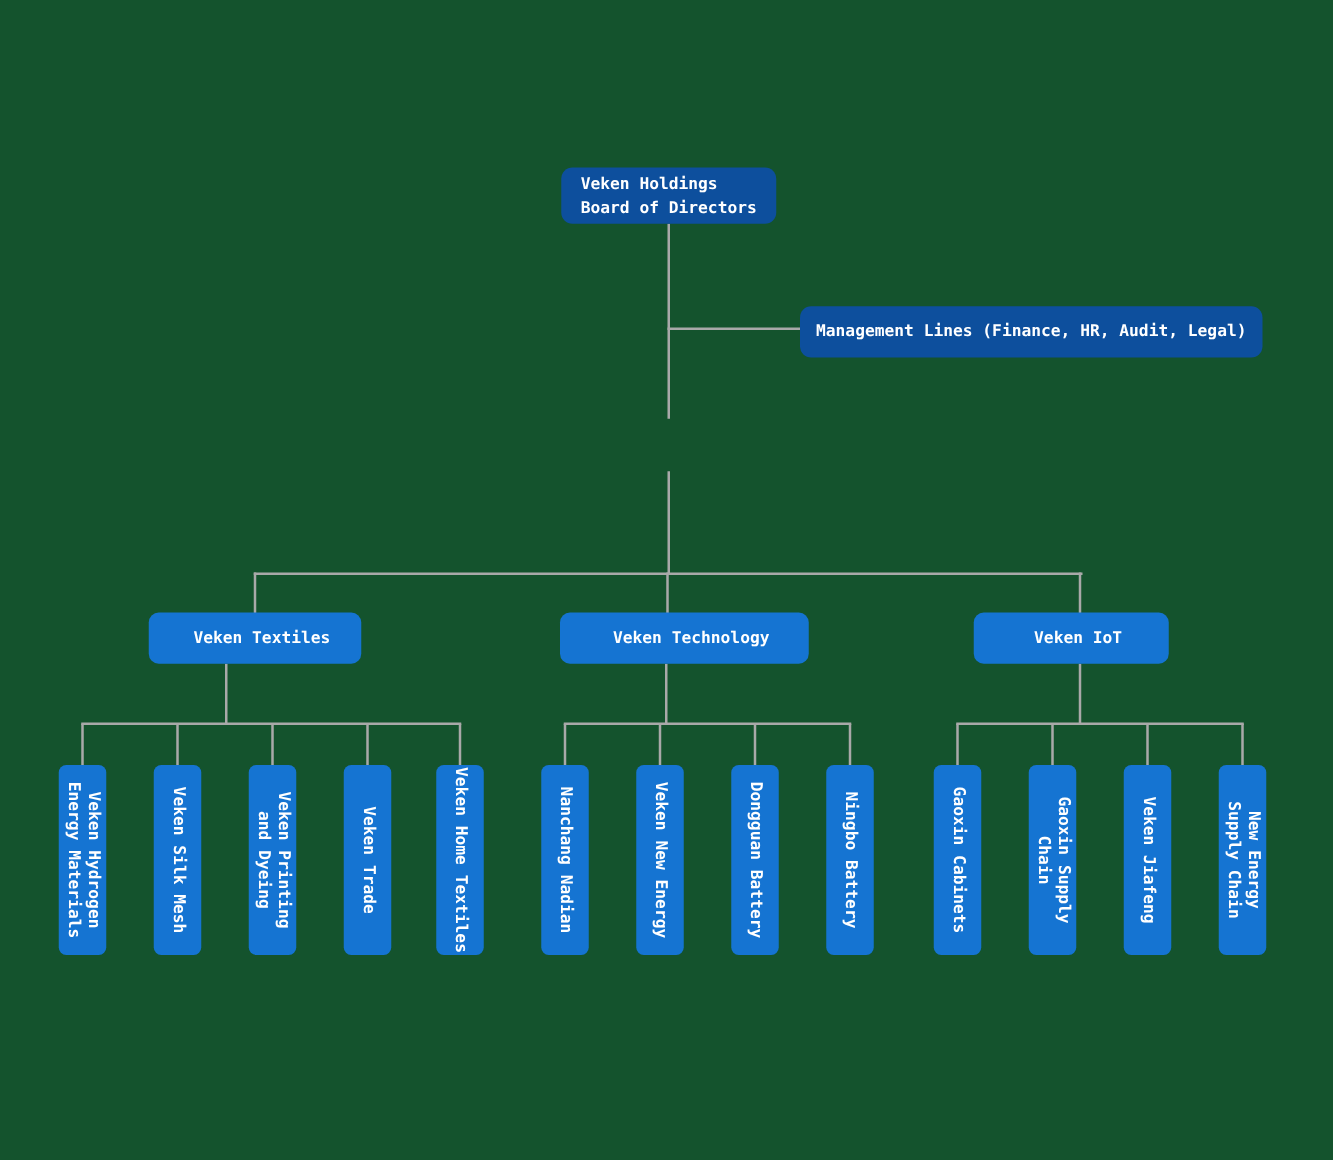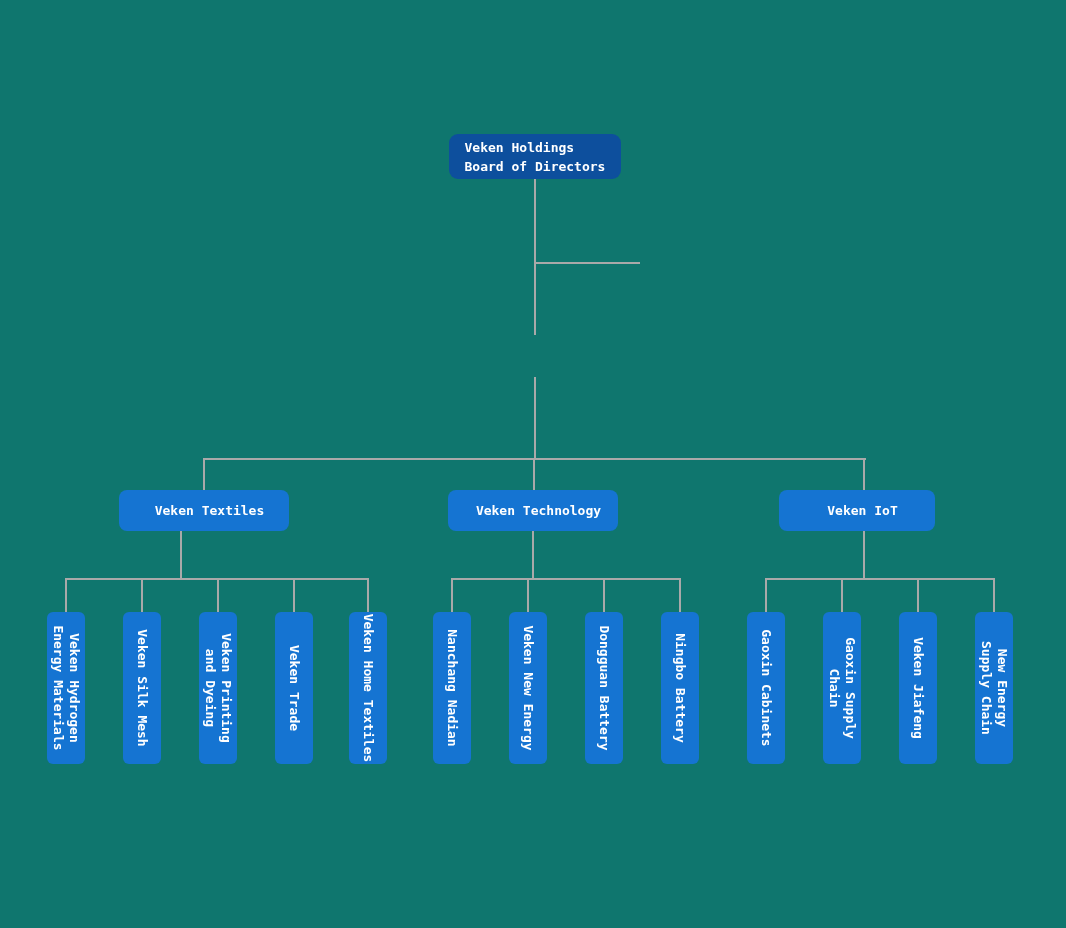--- a/index.html
+++ b/index.html
@@ -1,17 +1,17 @@
 <!DOCTYPE html>
 <html><head>
 <meta charset="utf-8">
 <style>
   html,body{margin:0;padding:0;background:#ffffff;}
   .canvas{
-    position:relative;width:1066px;height:928px;background:#0f766e;overflow:hidden;
+    position:relative;width:1066px;height:928px;background:#14532d;overflow:hidden;
     font-family:"DejaVu Sans Mono","Liberation Mono",monospace;
   }
   
   .h,.v{position:absolute;background:#a9a9a9;}
   .h{height:2px;}
   .v{width:2px;}
   
   .node{
     position:absolute;color:#ffffff;font-weight:bold;font-size:13px;
     display:flex;align-items:center;justify-content:center;box-sizing:border-box;
@@ -68,26 +68,29 @@
   <div class="v" style="left:765px;top:579px;height:34px;"></div>
   <div class="v" style="left:841px;top:579px;height:34px;"></div>
   <div class="v" style="left:917px;top:579px;height:34px;"></div>
   <div class="v" style="left:993px;top:579px;height:34px;"></div>
 
   <div class="node dark root">
     <span class="pre">Veken Holdings
 Board of Directors</span>
   </div>
 
+  <div class="node dark mgmt">
+    <span>Management Lines (Finance, HR, Audit, Legal)</span>
+  </div>
 
 
   <div class="node bright division" style="left:119px;width:170px;">
     <span>Veken Textiles</span>
   </div>
-  <div class="node bright division" style="left:448px;width:170px;">
+  <div class="node bright division" style="left:448px;width:199px;">
     <span>Veken Technology</span>
   </div>
   <div class="node bright division" style="left:779px;width:156px;">
     <span>Veken IoT</span>
   </div>
 
   <div class="leaf" style="left:47px;">
     <div class="leaf-rot">
         <span class="leaf-text">Veken Hydrogen
 Energy Materials</span>

